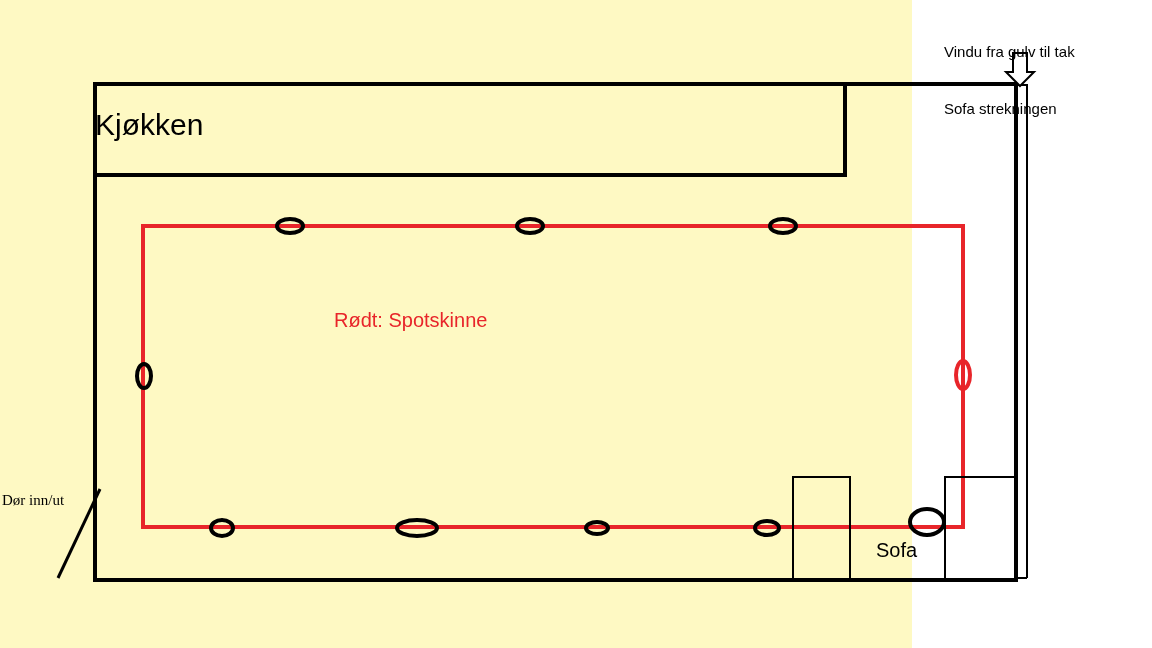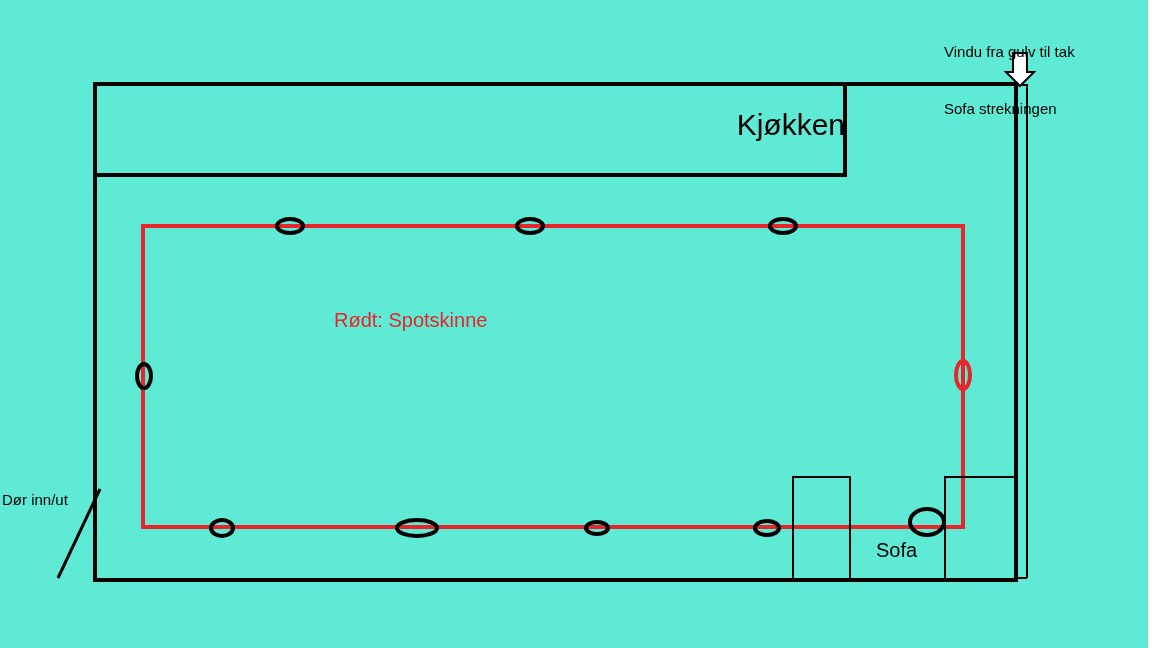--- a/index.html
+++ b/index.html
@@ -9,23 +9,23 @@
   }
   body {
     width: 1152px;
     height: 648px;
     overflow: hidden;
     font-family: "Liberation Sans", sans-serif;
     color: #000000;
   }
   #canvas {
     position: relative;
-    width: 1148px;
+    width: 912px;
     height: 648px;
-    background: #5eead4;
+    background: #fef9c3;
   }
   #plan-svg {
     position: absolute;
     left: 0;
     top: 0;
     width: 1152px;
     height: 648px;
   }
   .lbl {
     position: absolute;
@@ -36,35 +36,36 @@
     left: 944px;
     top: 4px;
     font-size: 15px;
     color: #000000;
   }
   #window-note div { line-height: 20px; }
   #kitchen-label {
     left: 95px;
     top: 106px;
     width: 750px;
-    text-align: right;
+    text-align: left;
     font-size: 30px;
     color: #000000;
   }
   #rail-legend {
     left: 334px;
     top: 308px;
     font-size: 20px;
     color: #e8252a;
   }
   #door-label {
     left: 2px;
     top: 491px;
     font-size: 15px;
     color: #000000;
+    font-family: Liberation Serif, serif;
   }
   #sofa-label {
     left: 876px;
     top: 538px;
     font-size: 20px;
     color: #000000;
   }
 </style>
 </head>
 <body>

